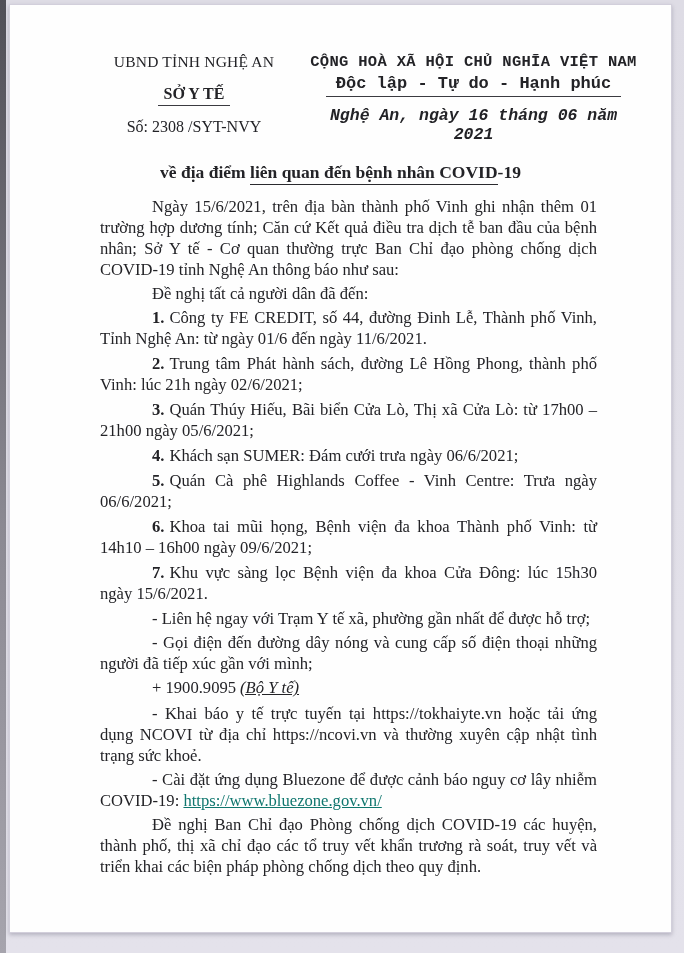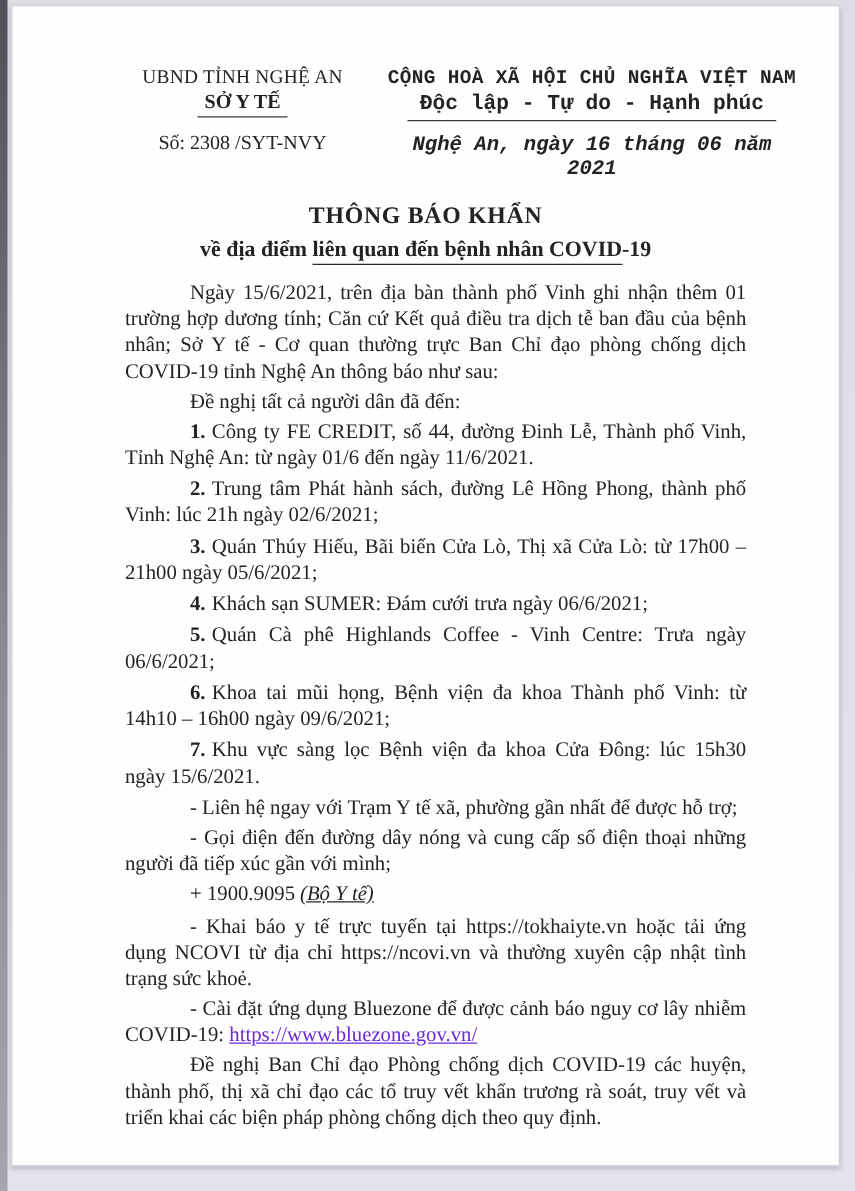--- a/index.html
+++ b/index.html
@@ -23,21 +23,21 @@
     border: 1px solid #d2cfdb;
     box-shadow: 0 2px 4px rgba(95, 92, 115, 0.35);
     color: #232327;
     box-sizing: border-box;
   }
   
   .header { display: flex; padding: 48px 30px 0 72px; }
   .header-left { width: 224px; text-align: center; }
   .header-right { flex: 1; text-align: center; font-family: Liberation Mono, monospace; }
   .org-name { font-size: 15.5px; letter-spacing: 0.2px; }
-  .org-unit-wrap { margin-top: 2px; }
+  .org-unit-wrap { margin-top: 14px; }
   .org-unit {
     display: inline-block; font-size: 16px; font-weight: bold;
     border-bottom: 1.5px solid #3a3a40; padding: 0 6px 2px;
   }
   .doc-number { margin-top: 12px; font-size: 16px; }
   .national-line1 { font-size: 15.5px; font-weight: bold; letter-spacing: 0.3px; }
   .motto-wrap { margin-top: 3px; }
   .motto {
     display: inline-block; font-size: 17px; font-weight: bold;
     border-bottom: 1.5px solid #3a3a40; padding: 0 10px 3px;
@@ -56,21 +56,21 @@
     font-size: 16.6px; line-height: 21px;
     text-align: justify;
   }
   .doc-body p { margin: 0 0 3px; text-indent: 52px; }
   .doc-body p.spaced { margin-bottom: 4px; }
   .num { font-weight: bold; margin-right: 5px; }
   .hotline { text-align: left; margin-bottom: 5px !important; }
   .hotline .phone { margin-right: 4px; }
   .hotline i { font-style: italic; text-decoration: underline; }
   a.link {
-    color: #6d28d9;
+    color: #0f766e;
     text-decoration: underline;
     cursor: pointer;
   }
 </style>
 </head>
 <body>
 
 <div class="canvas">
   <div class="edge-strip"></div>
 
@@ -87,21 +87,20 @@
       <div class="header-right">
         <div class="national-line1">CỘNG HOÀ XÃ HỘI CHỦ NGHĨA VIỆT NAM</div>
         <div class="motto-wrap">
           <span class="motto">Độc lập - Tự do - Hạnh phúc</span>
         </div>
         <div class="date-line">Nghệ An, ngày 16 tháng 06 năm 2021</div>
       </div>
     </div>
 
     <div class="title-block">
-      <div class="title-main">THÔNG BÁO KHẨN</div>
       <div class="title-sub"><span>về địa điểm </span><span class="underlined">liên quan đến bệnh nhân COVID</span><span>-19</span></div>
     </div>
 
     <div class="doc-body">
       <p>Ngày 15/6/2021, trên địa bàn thành phố Vinh ghi nhận thêm 01 trường hợp dương tính; Căn cứ Kết quả điều tra dịch tễ ban đầu của bệnh nhân; Sở Y tế - Cơ quan thường trực Ban Chỉ đạo phòng chống dịch COVID-19 tỉnh Nghệ An thông báo như sau:</p>
       <p>Đề nghị tất cả người dân đã đến:</p>
 
       <p class="spaced"><b class="num">1.</b><span>Công ty FE CREDIT, số 44, đường Đinh Lễ, Thành phố Vinh, Tỉnh Nghệ An: từ ngày 01/6 đến ngày 11/6/2021.</span></p>
       <p class="spaced"><b class="num">2.</b><span>Trung tâm Phát hành sách, đường Lê Hồng Phong, thành phố Vinh: lúc 21h ngày 02/6/2021;</span></p>
       <p class="spaced"><b class="num">3.</b><span>Quán Thúy Hiếu, Bãi biển Cửa Lò, Thị xã Cửa Lò: từ 17h00 – 21h00 ngày 05/6/2021;</span></p>

